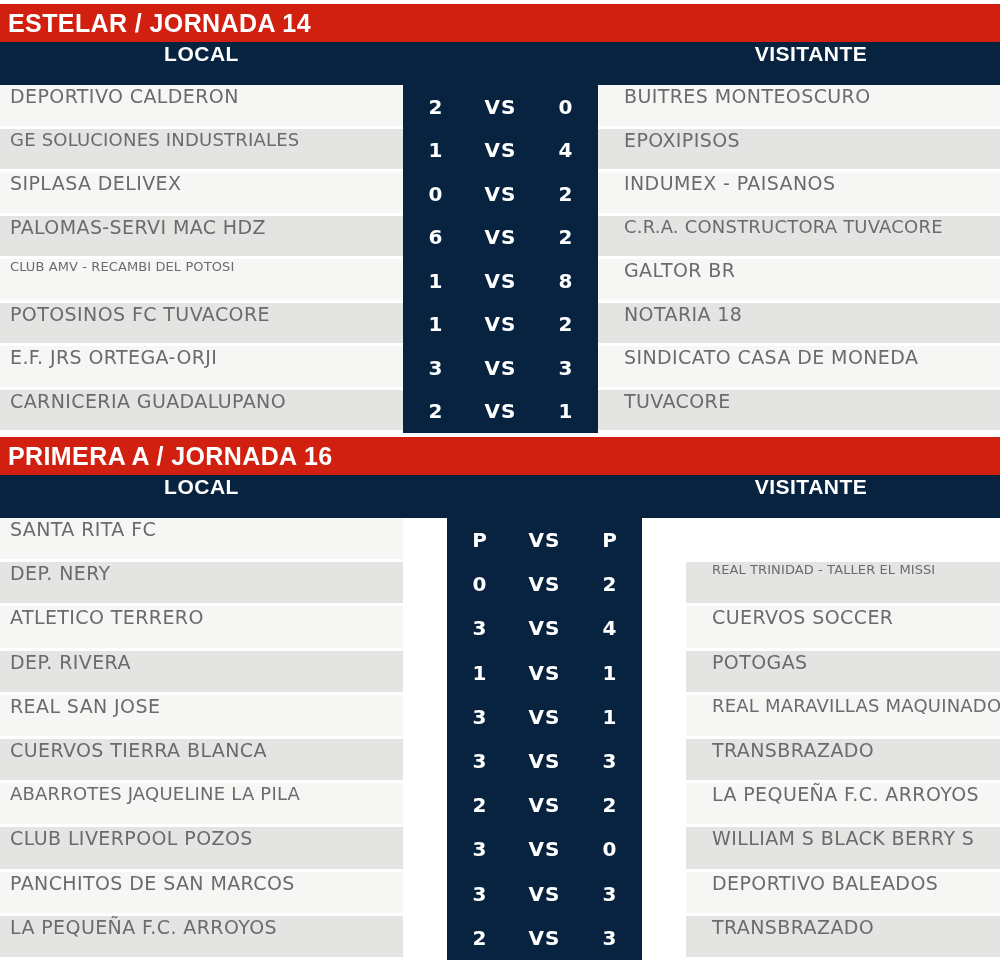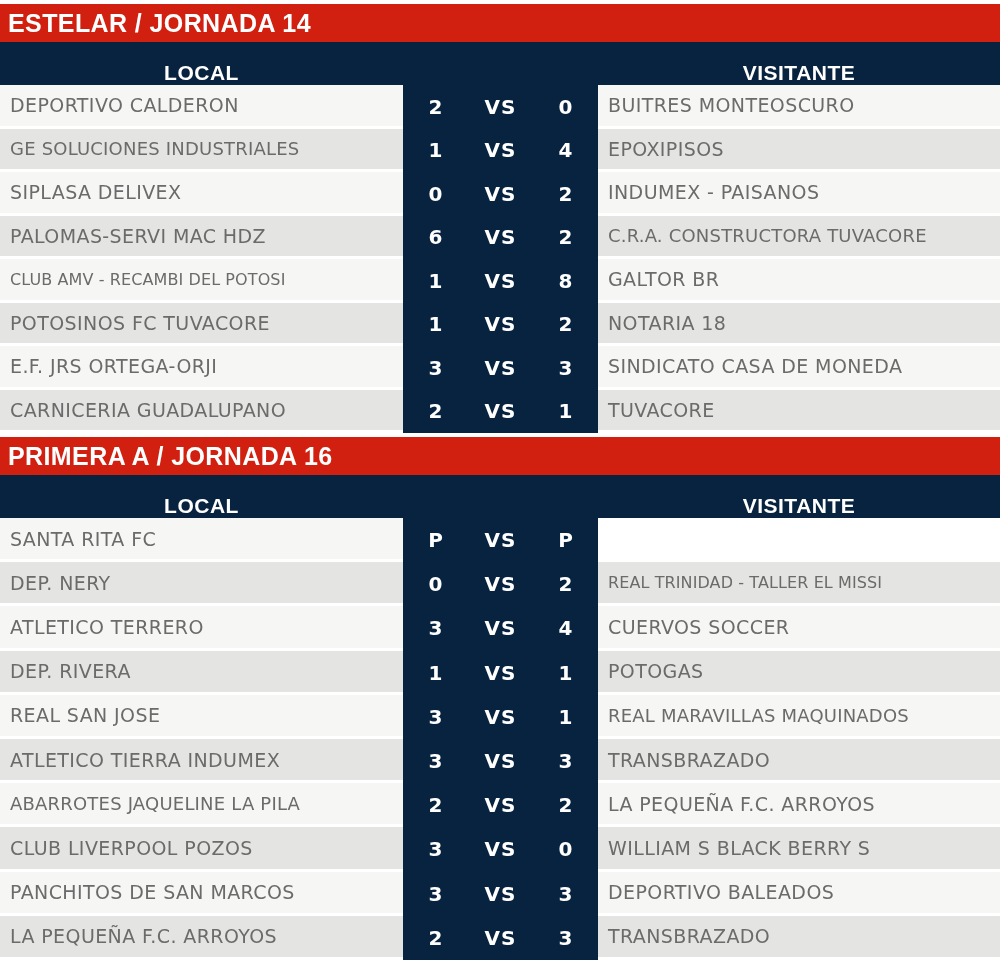--- a/index.html
+++ b/index.html
@@ -22,47 +22,47 @@
   .section.second{margin-top:4px;}
   .title-bar{
     height:38px;background:var(--accent-red);
     display:flex;align-items:center;padding-left:8px;
   }
   .title-bar .title{
     color:#fff;font-family:"Liberation Sans",sans-serif;
     font-weight:700;font-size:25px;letter-spacing:.4px;
   }
   .col-header{
-    height:43px;background:var(--navy);display:flex;align-items:flex-end;
+    height:43px;background:var(--navy);display:flex;align-items:flex-start;gap:12px;
   }
   .col-header .col-local{width:403px;text-align:center;}
   .col-header .col-mid{width:195px;}
   .col-header .col-visit{flex:1;text-align:center;}
   .col-header span{
     color:#fff;font-weight:700;font-size:21px;letter-spacing:.5px;
     font-family:"Liberation Sans",sans-serif;
   }
   .rows{width:100%;}
   .row{display:flex;width:100%;}
   .section.first .row{height:43.5px;}
-  .section.second .row{height:44.2px;}
+  .section.second .row{height:44.2px;gap:44px;}
   .cell{
-    display:flex;align-items:center;
+    display:flex;
     border-bottom:3px solid var(--gap-white);
     overflow:hidden;white-space:nowrap;
   }
   .cell.local{width:403px;padding-left:10px;}
-  .cell.visit{flex:1;padding-left:10px;}
+  .cell.visit{flex:1;padding-left:26px;}
   .row:nth-child(odd) .cell{background:var(--row-light);}
   .row:nth-child(even) .cell{background:var(--row-alt);}
   .team{
     color:var(--team-text);font-size:19px;letter-spacing:.4px;
   }
   .team.sm{font-size:18px;letter-spacing:.2px;}
-  .team.xs{font-size:16px;letter-spacing:.1px;}
+  .team.xs{font-size:13px;letter-spacing:.1px;}
   .center{
     width:195px;background:var(--navy);
     display:flex;align-items:center;
   }
   .center span{
     flex:1;text-align:center;color:#fff;font-weight:700;
   }
   .center .score{font-size:20px;}
   .center .vs{font-size:20px;letter-spacing:1px;}
 </style>
@@ -267,21 +267,21 @@
       <span class="vs">VS</span>
       <span class="score">1</span>
     </div>
     <div class="cell visit">
       <span class="team visit-team sm">REAL MARAVILLAS MAQUINADOS</span>
     </div>
   </div>
 
   <div class="row">
     <div class="cell local">
-      <span class="team local-team">ATLETICO TIERRA INDUMEX</span>
+      <span class="team local-team">CUERVOS TIERRA BLANCA</span>
     </div>
     <div class="center">
       <span class="score">3</span>
       <span class="vs">VS</span>
       <span class="score">3</span>
     </div>
     <div class="cell visit">
       <span class="team visit-team">TRANSBRAZADO</span>
     </div>
   </div>

